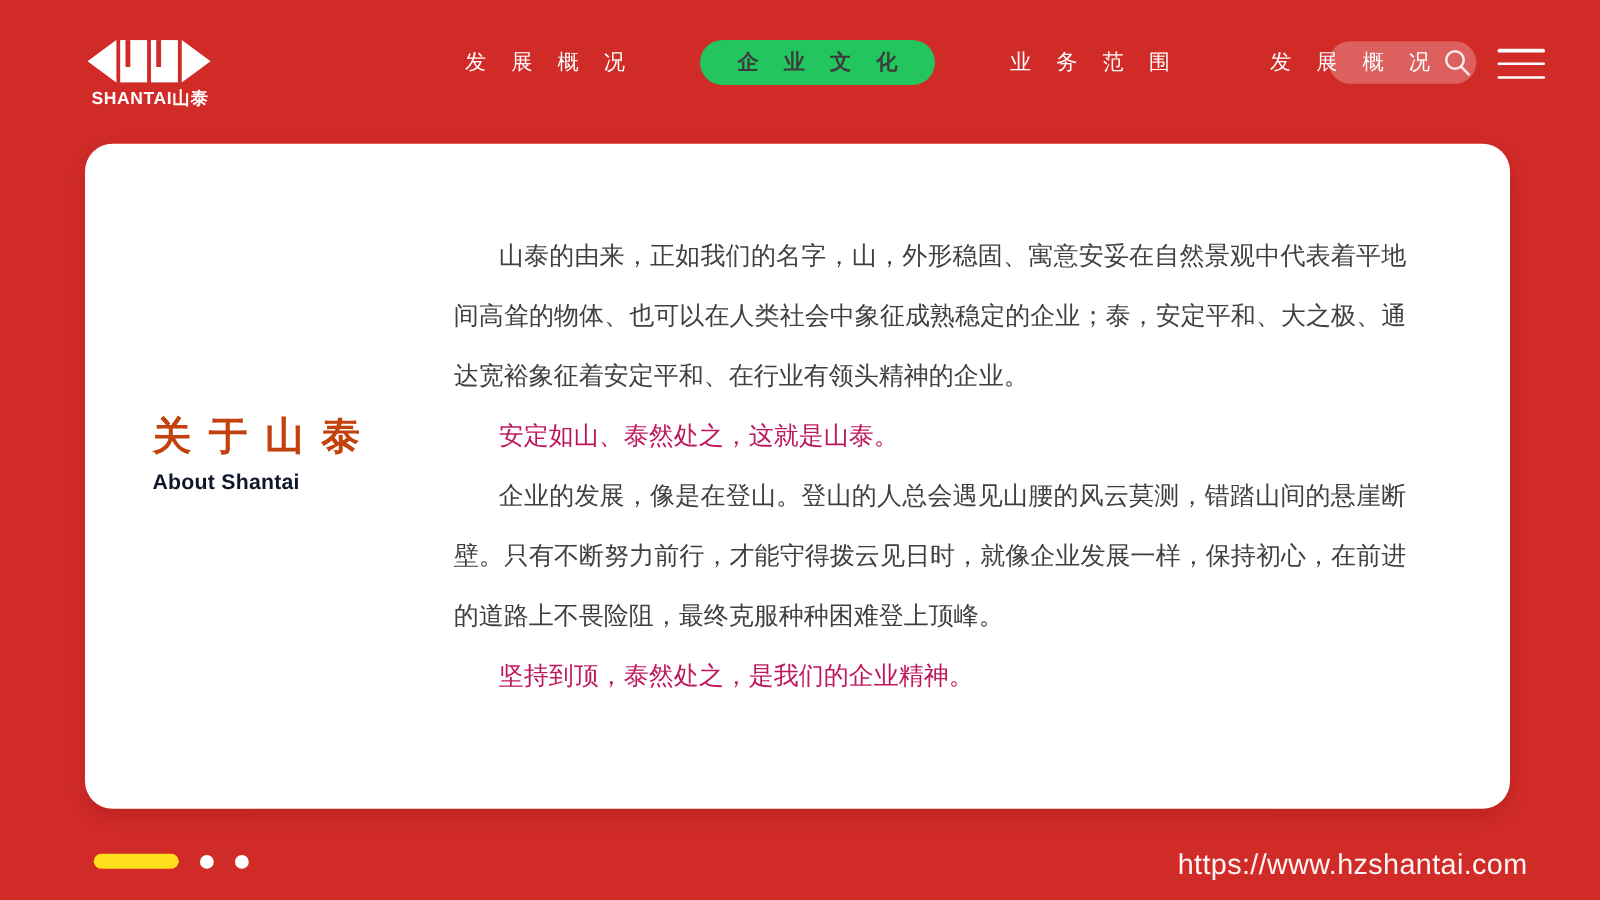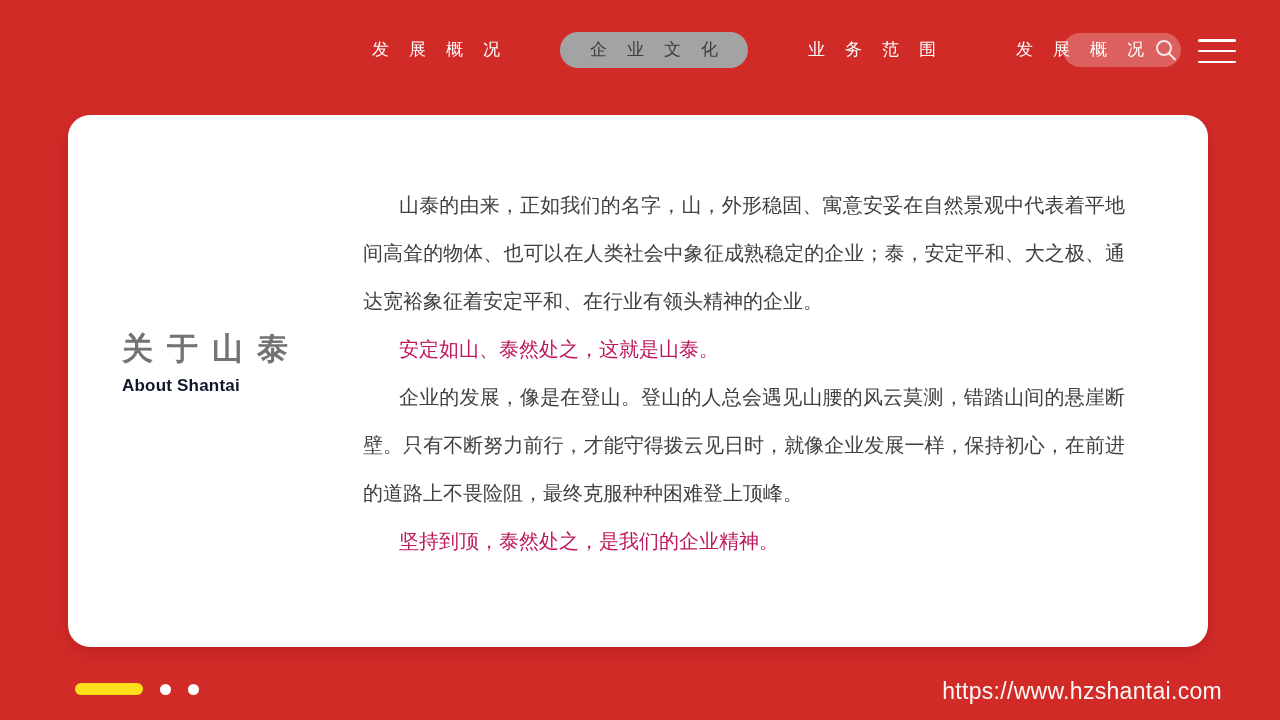--- a/index.html
+++ b/index.html
@@ -26,22 +26,23 @@
   }
   .nav {
     position: absolute; left: 352px; top: 32px;
     display: flex; align-items: center; gap: 40px;
   }
   .nav-item {
     color: #ffffff; font-size: 17px; letter-spacing: 20px; padding-left: 20px;
     height: 36px; line-height: 36px; white-space: nowrap; cursor: pointer;
   }
   .nav-item.active {
-    background: #a3a3a3; color: #3c3c3c; border-radius: 18px;
+    background: #22c55e; color: #3c3c3c; border-radius: 18px;
     padding: 0 10px 0 30px;
+    font-weight: bold;
   }
   .search-box {
     position: absolute; left: 1063px; top: 33px; width: 118px; height: 34px;
     background: rgba(255,255,255,0.25); border-radius: 17px;
     display: flex; align-items: center;
   }
   .search-input {
     flex: 1; min-width: 0; height: 100%; background: transparent; border: none;
     outline: none; color: #ffffff; font-size: 14px; padding: 0 4px 0 14px;
   }
@@ -57,21 +58,21 @@
   }
 
   
   .card {
     position: absolute; left: 68px; top: 115px; width: 1140px; height: 532px;
     background: #ffffff; border-radius: 22px;
     box-shadow: 0 6px 14px rgba(100,0,0,0.18);
   }
   .section-title { position: absolute; left: 54px; top: 218px; }
   .section-title h1 {
-    color: #737373; font-size: 31px; font-weight: bold;
+    color: #c2410c; font-size: 31px; font-weight: bold;
     letter-spacing: 14px; line-height: 1; white-space: nowrap;
   }
   .section-title h2 {
     color: #0f172a; font-size: 17px; font-weight: bold; margin-top: 12px;
     letter-spacing: 0.2px;
   }
   .article {
     position: absolute; left: 295px; top: 66px; width: 762px;
     font-size: 20px; line-height: 48px; color: #404040;
     text-align: justify;
@@ -96,20 +97,31 @@
   }
   .site-url {
     position: absolute; right: 58px; top: 20px;
     color: rgba(255,255,255,0.96); font-size: 23px; letter-spacing: 0.3px; text-align: center;
   }
 </style>
 </head>
 <body>
 
 <div class="header">
+  <div class="logo">
+    <svg viewBox="0 0 130 46" aria-hidden="true">
+      <polygon points="0,23 30,1 30,45" fill="#ffffff"></polygon>
+      <rect x="34" y="1" width="28" height="44" fill="#ffffff"></rect>
+      <rect x="39.5" y="1" width="5" height="28" fill="#d12b28"></rect>
+      <rect x="66" y="1" width="28" height="44" fill="#ffffff"></rect>
+      <rect x="71.5" y="1" width="5" height="28" fill="#d12b28"></rect>
+      <polygon points="98,1 98,45 128,23" fill="#ffffff"></polygon>
+    </svg>
+    <div class="logo-text">SHANTAI山泰</div>
+  </div>
 
   <nav class="nav">
     <a class="nav-item">发展概况</a>
     <a class="nav-item active">企业文化</a>
     <a class="nav-item">业务范围</a>
     <a class="nav-item">发展概况</a>
   </nav>
 
   <div class="search-box">
     <input class="search-input" type="text" placeholder="" style="">

